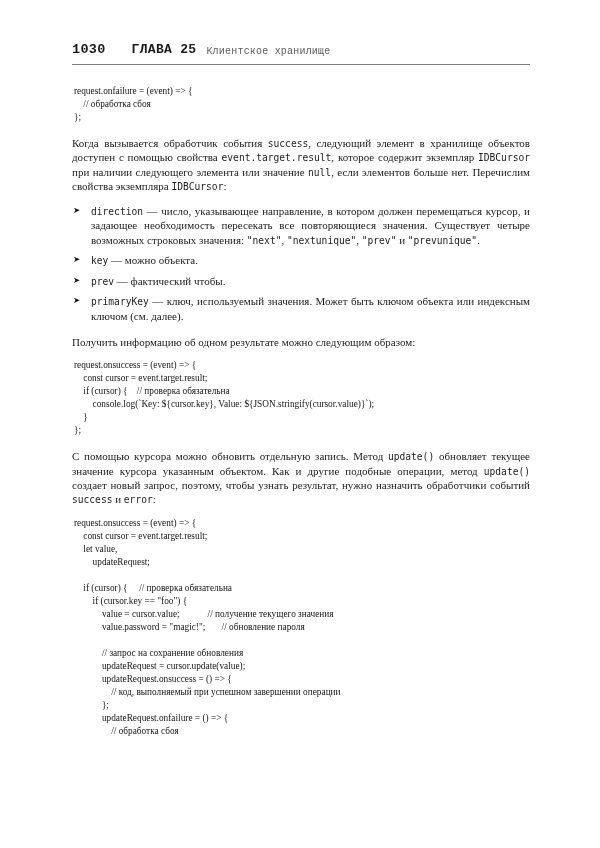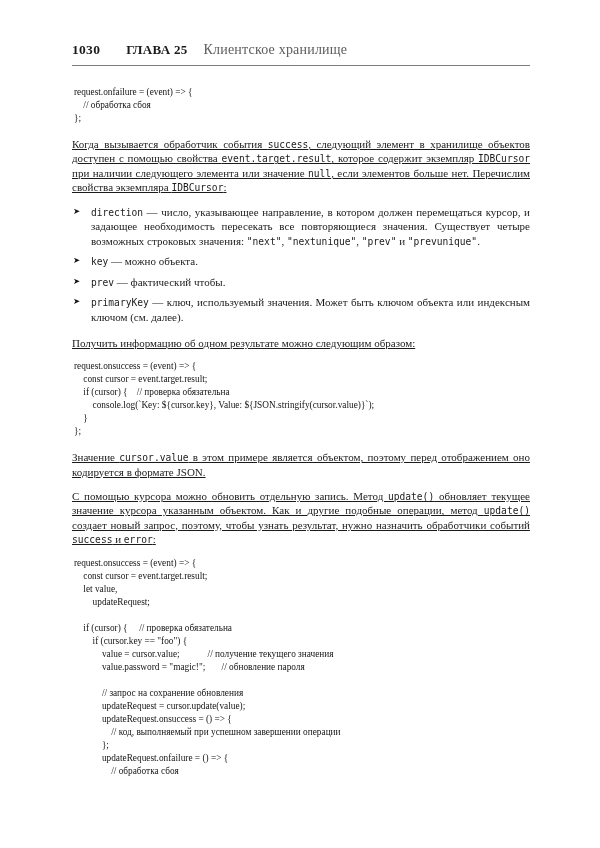--- a/index.html
+++ b/index.html
@@ -14,45 +14,44 @@
     overflow: hidden;
     color: #1b1b1b;
     font-family: "Liberation Serif", serif;
   }
   .page-header {
     display: flex;
     align-items: flex-end;
     border-bottom: 1px solid #7d7d7d;
     padding-bottom: 7px;
     margin-bottom: 20px;
-    font-family: Liberation Serif, serif;
+    font-family: Liberation Mono, monospace;
   }
   .page-number {
     font-size: 13.5px;
     font-weight: bold;
     letter-spacing: 0.3px;
   }
   .chapter-label {
     font-size: 13px;
     font-weight: bold;
     margin-left: 26px;
     letter-spacing: 0.3px;
   }
   .chapter-title {
-    font-size: 14px;
+    font-size: 10px;
     color: #5c5c5c;
-    margin-left: 16px;
+    margin-left: 10px;
     letter-spacing: 0.2px;
   }
   .body-para {
     font-size: 11px;
     line-height: 1.3;
     text-align: justify;
     margin: 10px 0;
-    text-decoration: underline;
   }
   .code-block {
     font-family: Liberation Serif, serif;
     font-size: 9.3px;
     line-height: 13px;
     white-space: pre;
     color: #141414;
     margin: 4px 0 12px 2px;
   }
   .inline-code {
@@ -99,21 +98,20 @@
         <li><span class="bullet-marker">➤</span><span><span class="inline-code">prev</span><span> — фактический чтобы.</span></span></li>
         <li><span class="bullet-marker">➤</span><span><span class="inline-code">primaryKey</span><span> — ключ, используемый значения. Может быть ключом объекта или индексным ключом (см. далее).</span></span></li>
       </ul>
       <p class="body-para"><span>Получить информацию об одном результате можно следующим образом:</span></p>
       <pre class="code-block">request.onsuccess = (event) =&gt; {
     const cursor = event.target.result;
     if (cursor) {    // проверка обязательна
         console.log(`Key: ${cursor.key}, Value: ${JSON.stringify(cursor.value)}`);
     }
 };</pre>
-      <p class="body-para"><span>Значение </span><span class="inline-code">cursor.value</span><span> в этом примере является объектом, поэтому перед отображением оно кодируется в формате JSON.</span></p>
       <p class="body-para"><span>С помощью курсора можно обновить отдельную запись. Метод </span><span class="inline-code">update()</span><span> обновляет текущее значение курсора указанным объектом. Как и другие подобные операции, метод </span><span class="inline-code">update()</span><span> создает новый запрос, поэтому, чтобы узнать результат, нужно назначить обработчики событий </span><span class="inline-code">success</span><span> и </span><span class="inline-code">error</span><span>:</span></p>
       <pre class="code-block">request.onsuccess = (event) =&gt; {
     const cursor = event.target.result;
     let value,
         updateRequest;
 
     if (cursor) {     // проверка обязательна
         if (cursor.key == "foo") {
             value = cursor.value;            // получение текущего значения
             value.password = "magic!";       // обновление пароля

